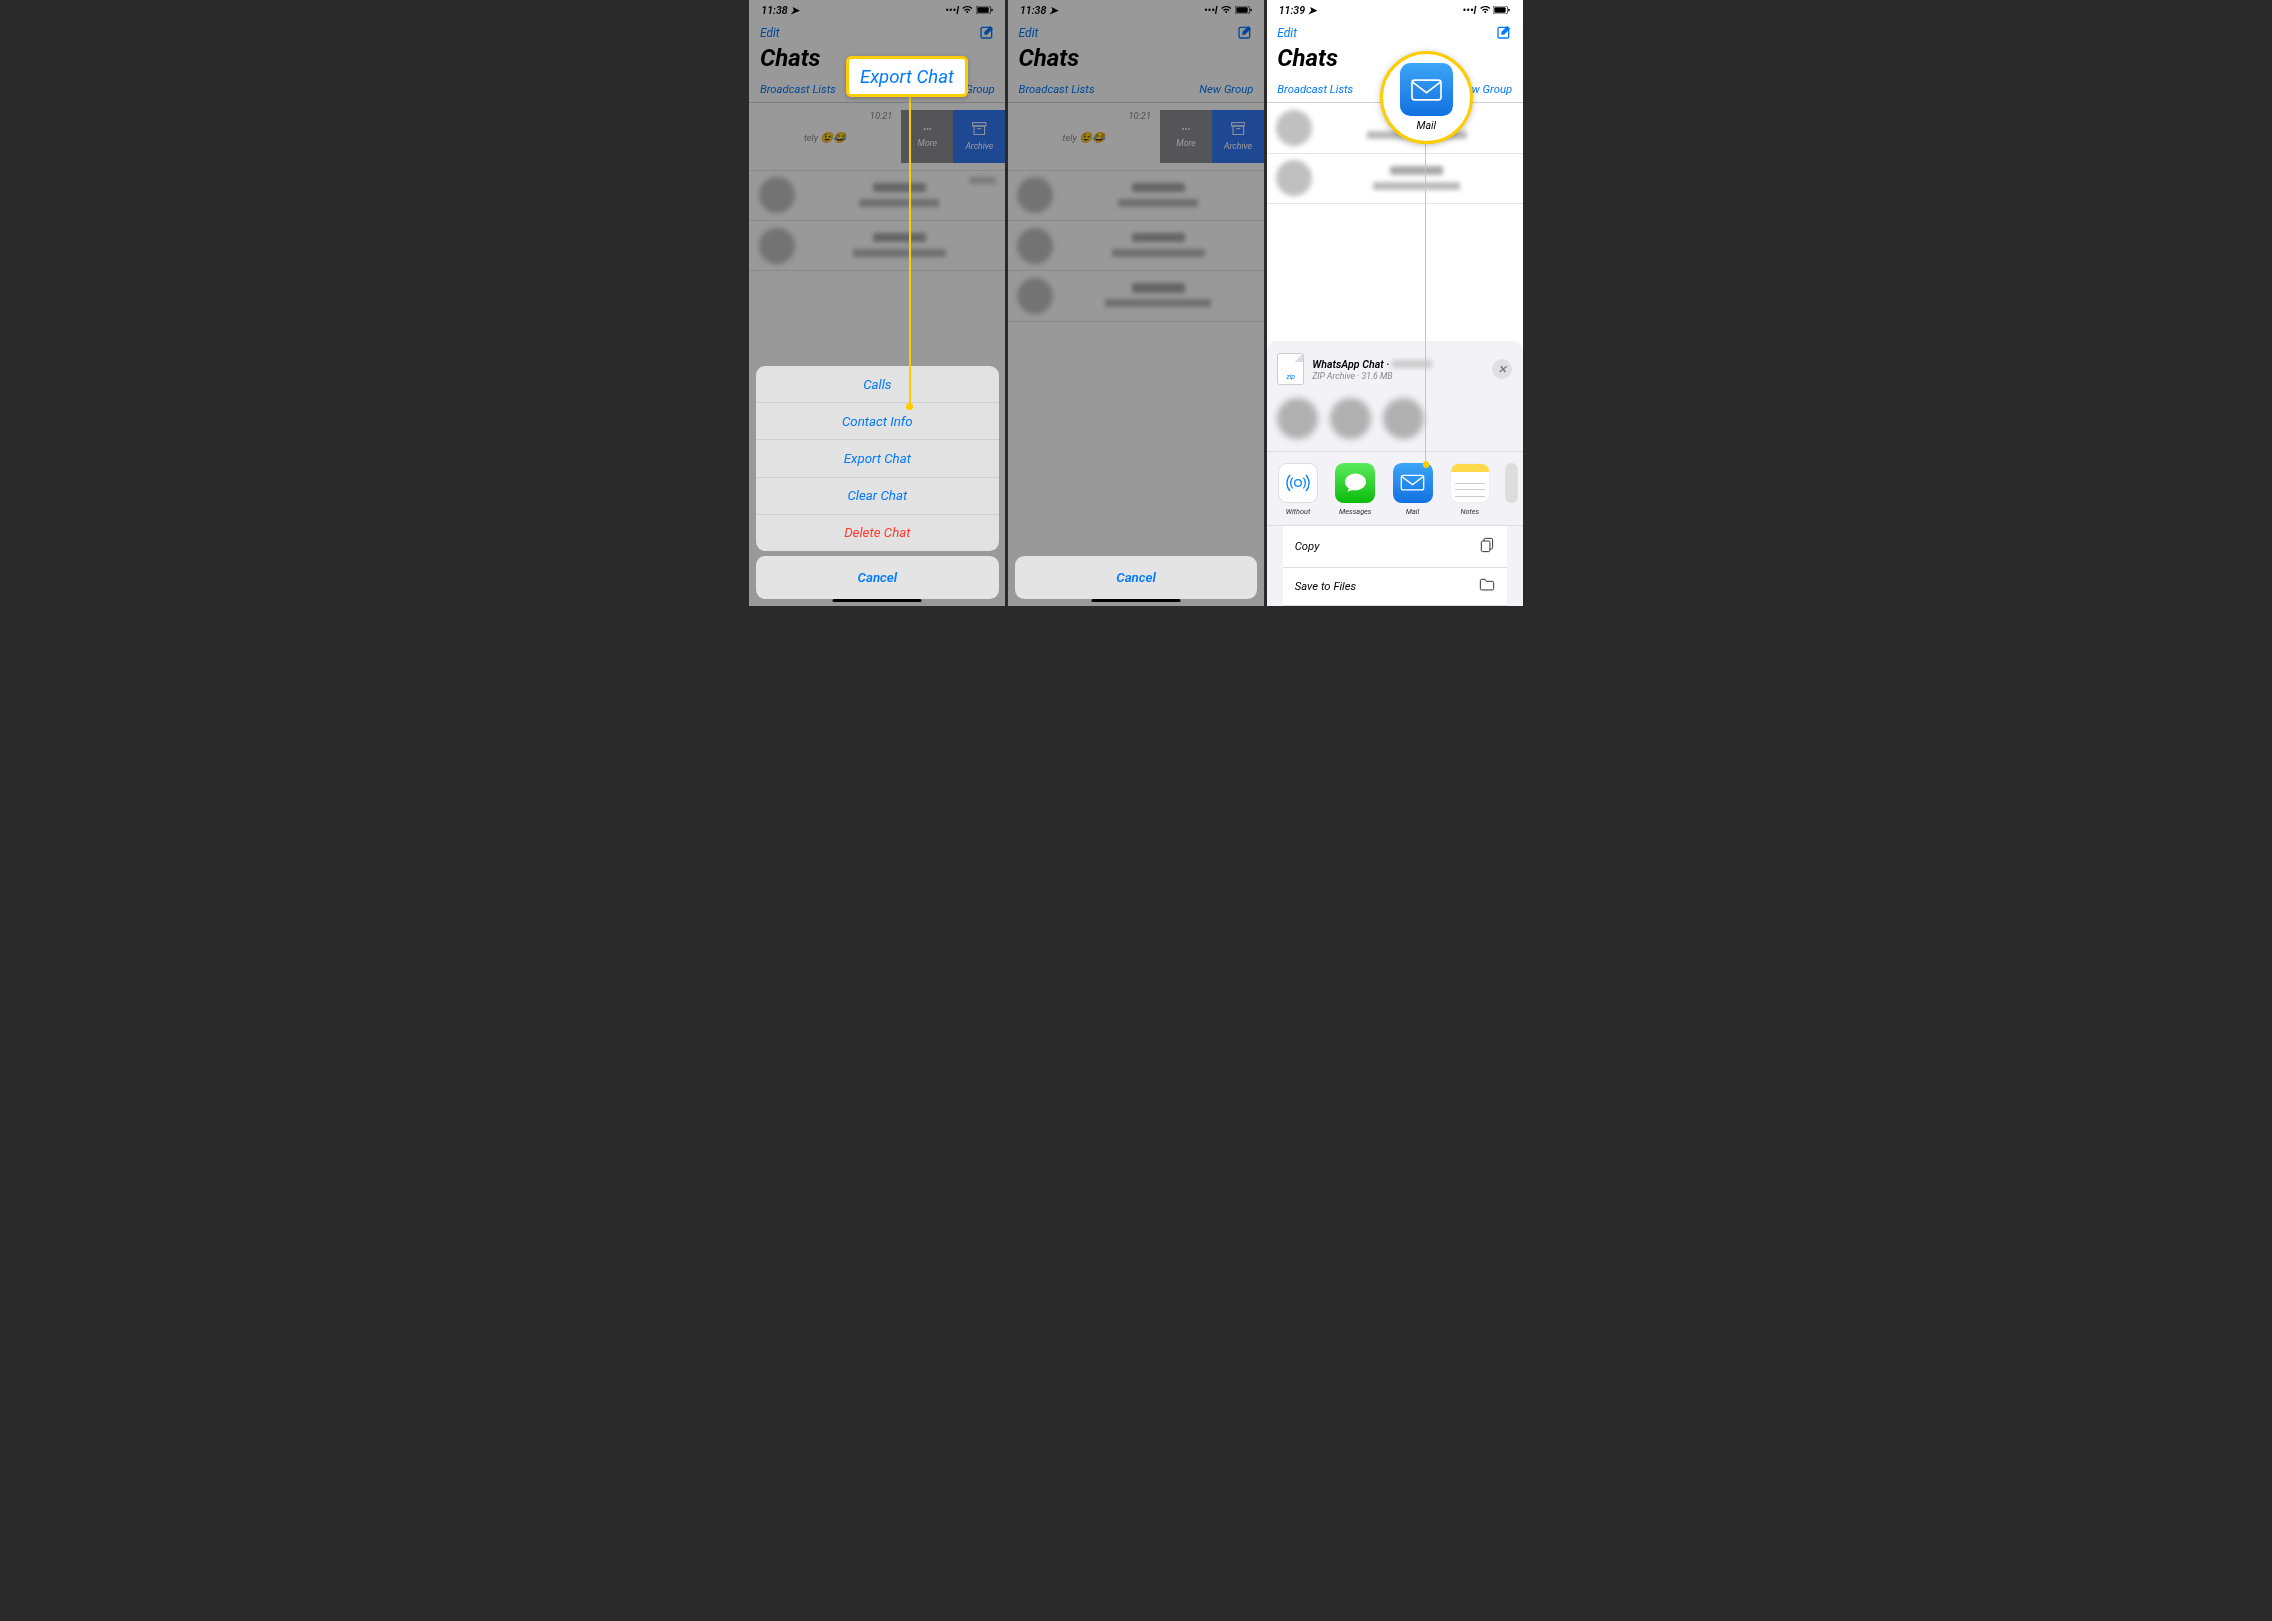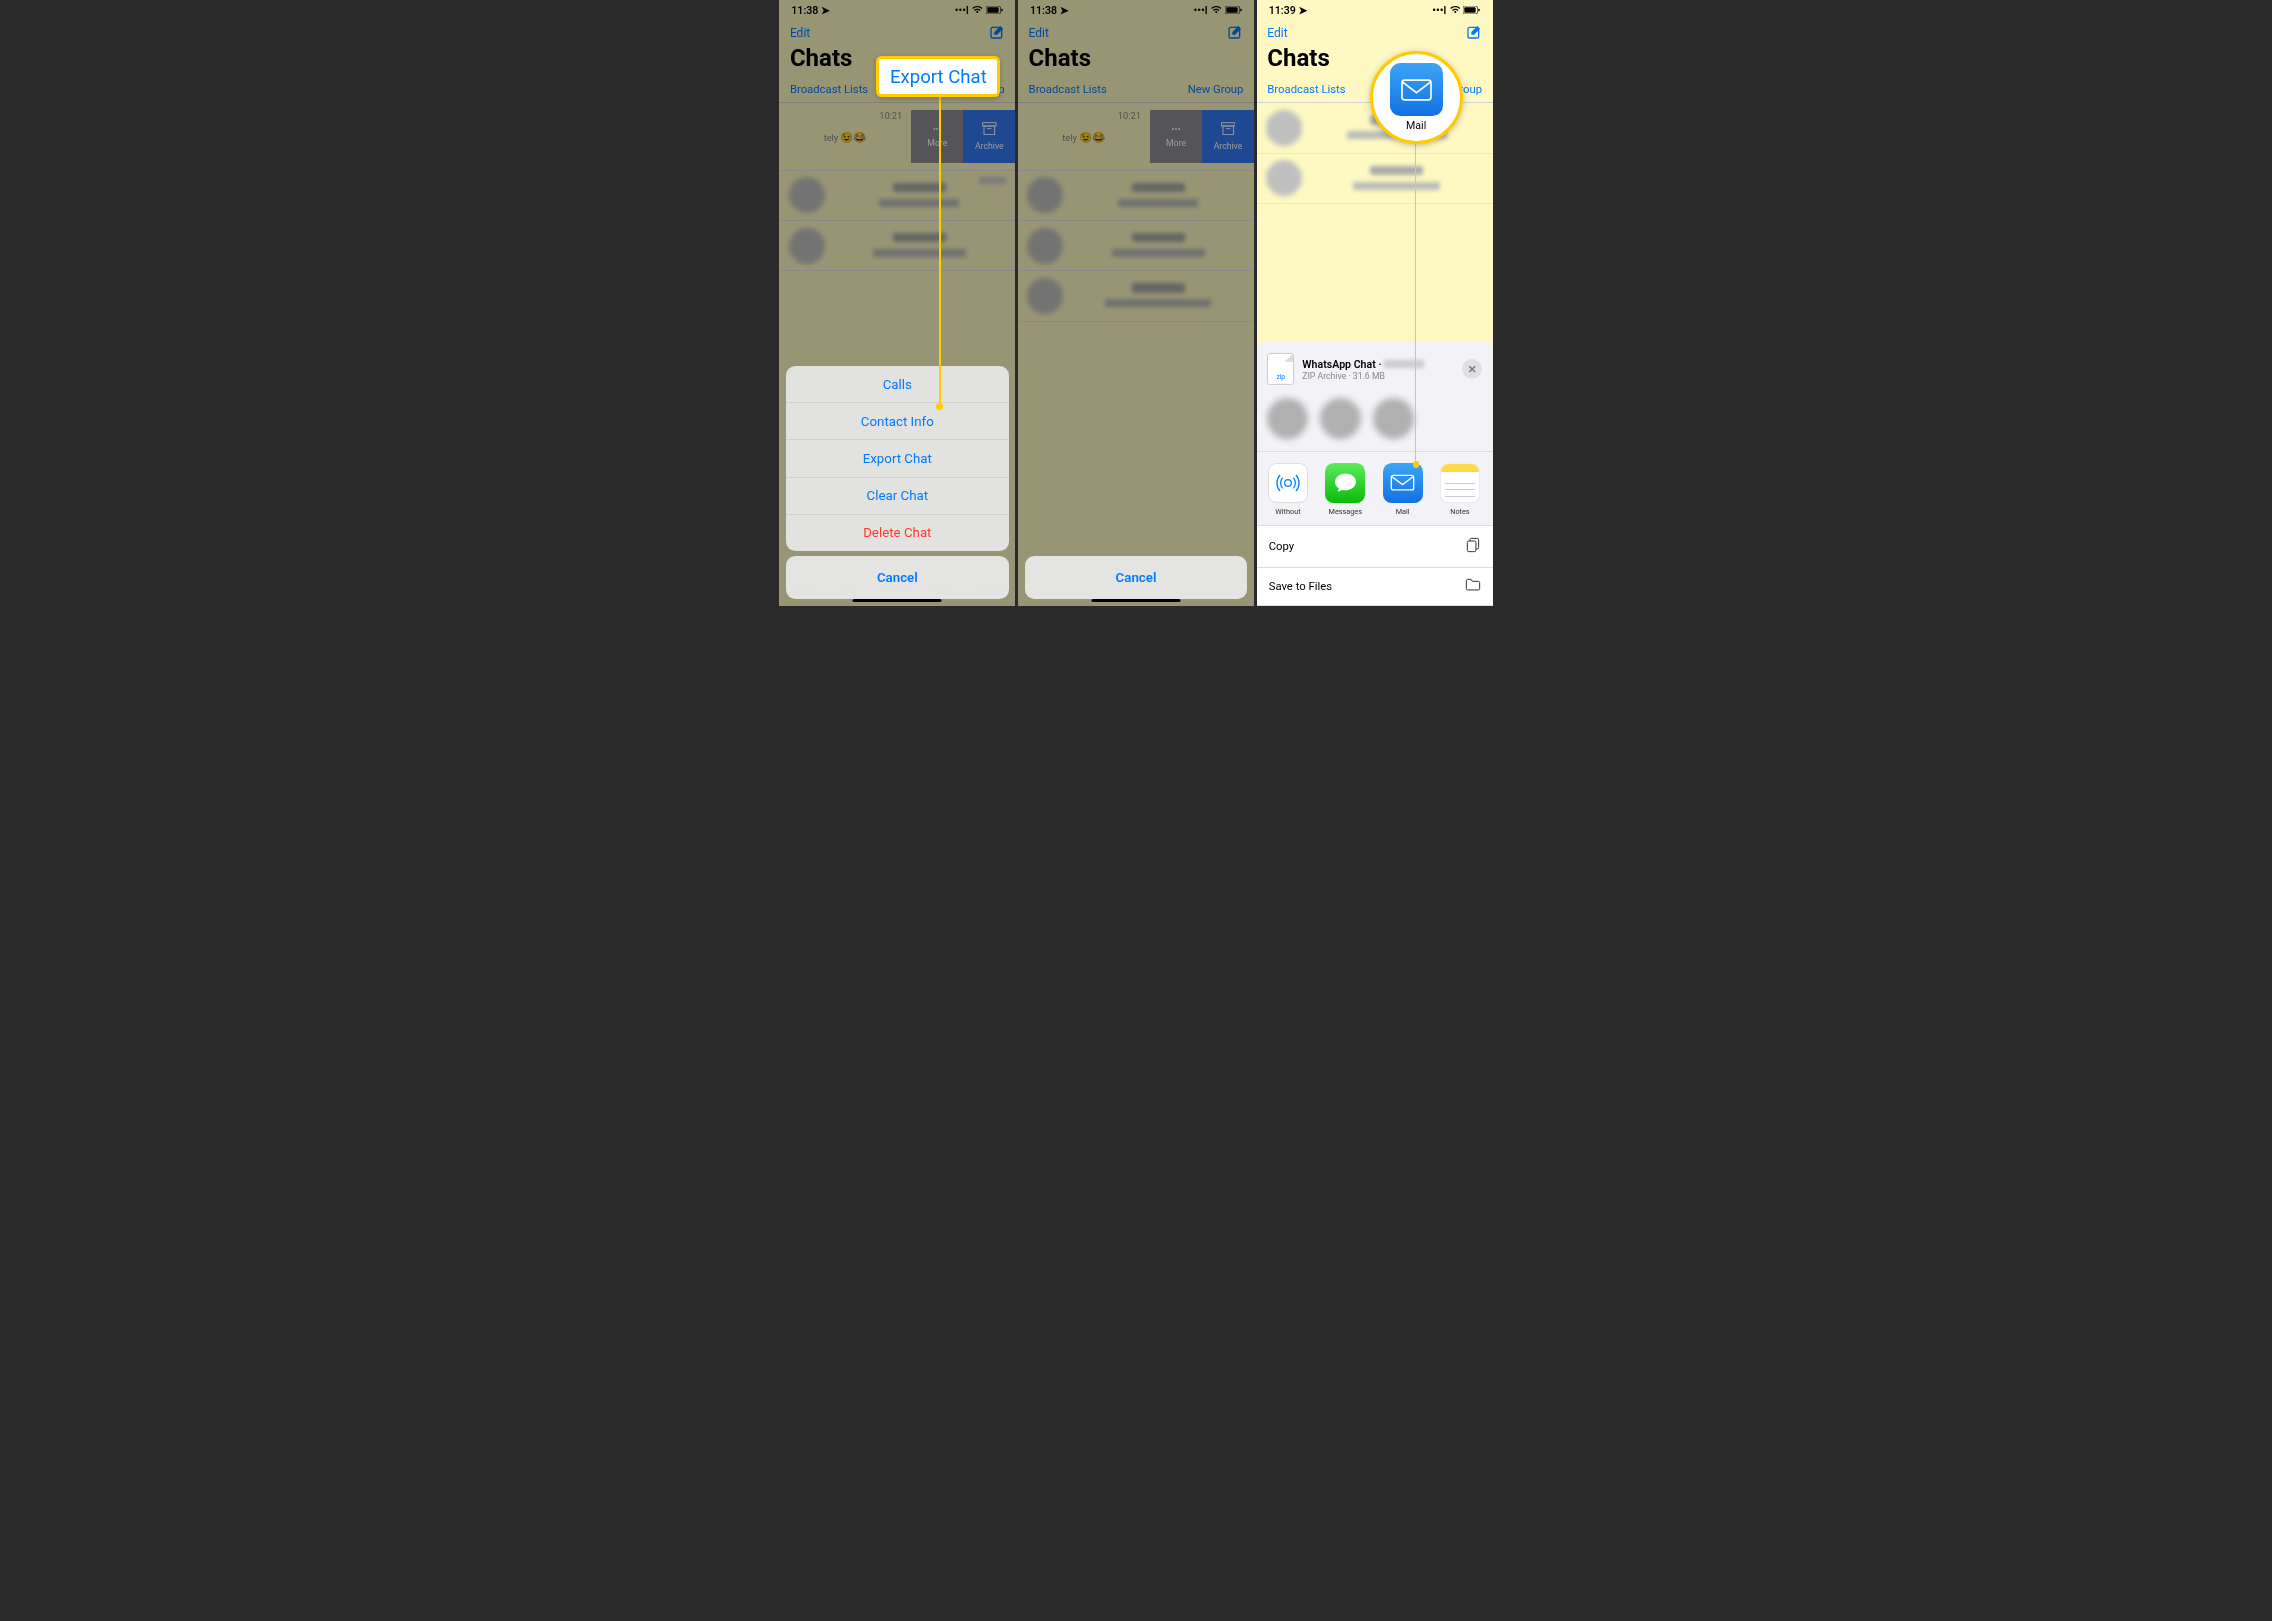--- a/index.html
+++ b/index.html
@@ -1,18 +1,18 @@
 <!DOCTYPE html>
 <html style="font-size:10.6px"><head>
 <meta charset="utf-8">
 <style>
 * { margin: 0; padding: 0; box-sizing: border-box; font-family: -apple-system, BlinkMacSystemFont, "Segoe UI", Roboto, Helvetica, Arial, sans-serif; }
 body { background: #2a2a2a; display: flex; justify-content: center; align-items: flex-start; padding: 0; }
 .container { display: flex; gap: 2.7px; background: #2a2a2a; }
-.phone { width: 236px; height: 606px; background: #fef9c3; position: relative; overflow: hidden; }
+.phone { width: 256px; height: 606px; background: #ffffff; position: relative; overflow: hidden; font-style: italic; }
 .dimmer { position: absolute; inset: 0; background: rgba(0,0,0,0.4); z-index: 5; }
 .status-bar { display: flex; justify-content: space-between; align-items: center; padding: 4px 12px 2.7px; font-size: 10.6px; font-weight: 600; }
 .status-left { display: flex; align-items: center; gap: 2.7px; }
 .status-right { display: flex; align-items: center; gap: 3.3px; }
 .nav-bar { display: flex; justify-content: space-between; align-items: center; padding: 4px 10.6px 1.3px; }
 .edit-link { color: #007aff; font-size: 12px; }
 .compose-icon { color: #007aff; }
 .title { font-size: 24px; font-weight: 700; padding: 0 10.6px 5.3px; }
 .subnav { display: flex; justify-content: space-between; padding: 5.3px 10.6px 6.7px; color: #007aff; font-size: 11.3px; border-bottom: 0.7px solid #d0d0d0; }
 .chat-row { display: flex; align-items: center; padding: 6.7px 9.3px; border-bottom: 0.7px solid #e5e5e5; position: relative; }
@@ -44,21 +44,21 @@
 .zip-icon::before { content: ""; position: absolute; top: 0; right: 0; width: 8px; height: 8px; background: linear-gradient(135deg, #fff 50%, #ddd 50%); }
 .share-title { font-weight: 600; font-size: 10.6px; }
 .share-sub { color: #888; font-size: 8.7px; }
 .close-x { margin-left: auto; width: 20px; height: 20px; border-radius: 50%; background: #e0e0e2; display: flex; align-items: center; justify-content: center; color: #7a7a7e; font-weight: 700; }
 .contacts-row { display: flex; gap: 12px; padding: 5.3px 10.6px 12px; border-bottom: 0.7px solid #ddd; }
 .contact-av { width: 41px; height: 41px; border-radius: 50%; background: #b0b0b0; filter: blur(3.3px); }
 .apps-row { display: flex; gap: 13.3px; padding: 10.6px 9.3px 9.3px; border-bottom: 0.7px solid #ddd; overflow: hidden; }
 .app-item { display: flex; flex-direction: column; align-items: center; gap: 4px; width: 44px; flex-shrink: 0; }
 .app-icon { width: 40px; height: 40px; border-radius: 8.7px; display: flex; align-items: center; justify-content: center; }
 .app-label { font-size: 7.3px; color: #333; }
-.option-row { display: flex; justify-content: space-between; align-items: center; padding: 10.6px 12px; font-size: 11.3px; border-bottom: 0.7px solid #ddd; background: #fff; margin: 0 0; }
+.option-row { display: flex; justify-content: space-between; align-items: center; padding: 10.6px 12px; font-size: 11.3px; border-bottom: 0.7px solid #ddd; background: #fff; margin: 0 16px; }
 .option-row:first-of-type { margin-top: 6.7px; }
 .callout { position: absolute; z-index: 30; background: #fff; border: 3.3px solid #ffcc00; border-radius: 5.3px; padding: 6.7px 10.6px; color: #007aff; font-size: 18.6px; font-weight: 400; box-shadow: 0 1.3px 5.3px rgba(0,0,0,0.2); }
 .callout-line { position: absolute; z-index: 25; background: #ffcc00; width: 1.3px; }
 .callout-dot { position: absolute; z-index: 26; width: 6.7px; height: 6.7px; background: #ffcc00; border-radius: 50%; }
 .mail-callout { position: absolute; z-index: 30; width: 93px; height: 93px; border-radius: 50%; background: #fff; border: 3.3px solid #ffcc00; display: flex; flex-direction: column; align-items: center; justify-content: center; gap: 2.7px; box-shadow: 0 1.3px 6.7px rgba(0,0,0,0.25); }
 .mail-big-icon { width: 53px; height: 53px; border-radius: 10.6px; background: linear-gradient(#3ca5f6, #1271e2); display: flex; align-items: center; justify-content: center; }
 .blur-line { filter: blur(2px); background: #ccc; color: #ccc; display: inline-block; border-radius: 1.3px; }
 </style>
 </head>
 <body>

